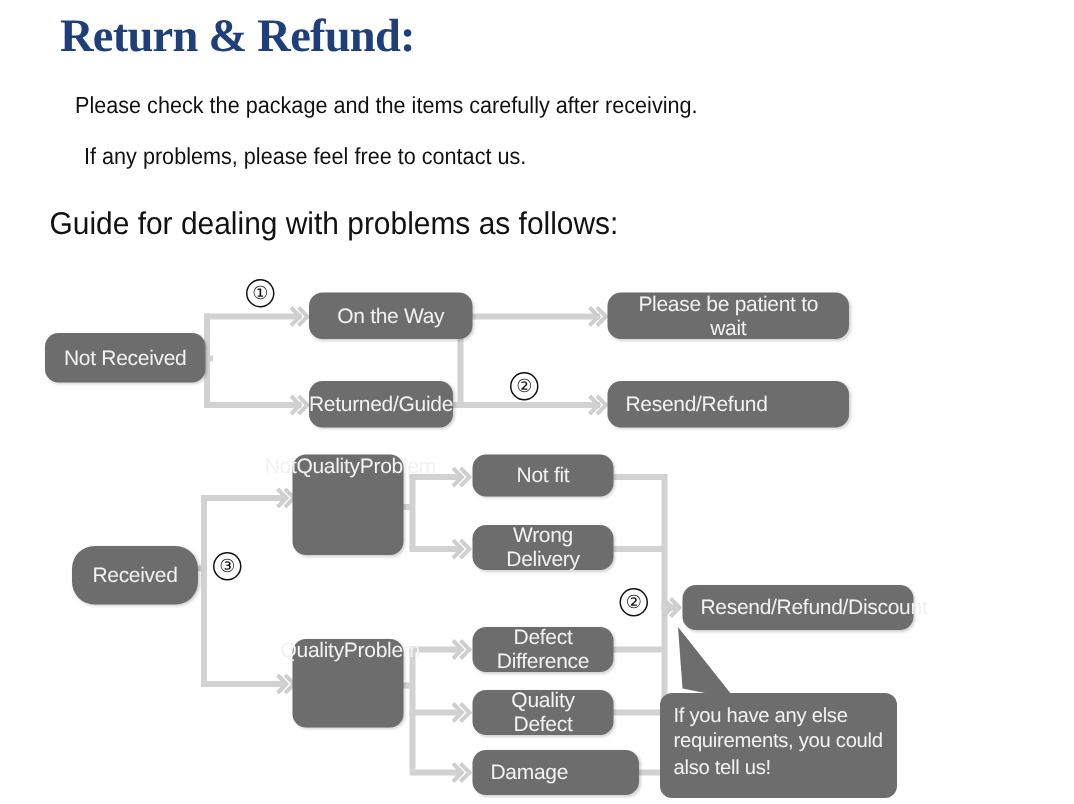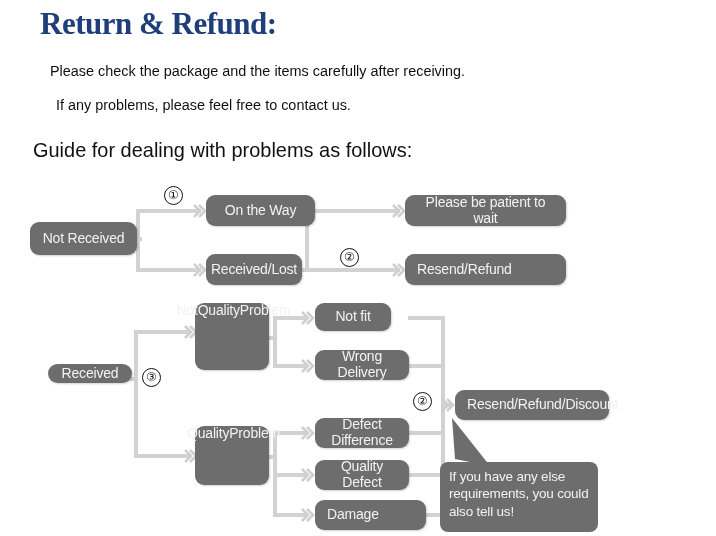--- a/index.html
+++ b/index.html
@@ -145,21 +145,21 @@
     <svg viewBox="0 0 16 16">
         <path d="M2 2 L8 8 L2 14" fill="none" stroke="#cfcfcf" stroke-width="2.6"></path>
         <path d="M7 2 L13 8 L7 14" fill="none" stroke="#cfcfcf" stroke-width="2.6"></path>
       </svg>
   </div>
 
   <div class="box" style="left:30px;top:222px;width:107px;height:33px;">Not Received</div>
 
   <div class="box" style="left:206px;top:195px;width:109px;height:31px;">On the Way</div>
 
-  <div class="box" style="left:206px;top:254px;width:96px;height:31px;">Received/Lost</div>
+  <div class="box" style="left:206px;top:254px;width:96px;height:31px;">Returned/Guide</div>
 
   <div class="box" style="left:405px;top:195px;width:161px;height:31px;">Please be patient to wait</div>
 
   <div class="box left" style="left:405px;top:254px;width:161px;height:31px;">Resend/Refund</div>
 
   <div class="circ" style="left:164px;top:186px;">①</div>
   <div class="circ" style="left:340px;top:248px;">②</div>
 
   <div class="ln lnh" style="left:130px;top:377px;width:8px;"></div>
   <div class="ln lnv" style="left:134px;top:330px;height:128px;"></div>
@@ -226,36 +226,36 @@
   <div class="ln lnh" style="left:408px;top:473px;width:35px;"></div>
   <div class="ln lnh" style="left:408px;top:513px;width:35px;"></div>
   <div class="ln lnh" style="left:441px;top:403px;width:12px;"></div>
   <div class="arw" style="left:440px;top:397px;">
     <svg viewBox="0 0 16 16">
         <path d="M2 2 L8 8 L2 14" fill="none" stroke="#cfcfcf" stroke-width="2.6"></path>
         <path d="M7 2 L13 8 L7 14" fill="none" stroke="#cfcfcf" stroke-width="2.6"></path>
       </svg>
   </div>
 
-  <div class="box" style="left:48px;top:364px;width:84px;height:19px;border-radius:15px;">Received</div>
+  <div class="box" style="left:48px;top:364px;width:84px;height:39px;border-radius:15px;">Received</div>
 
   <div class="circ" style="left:142px;top:368px;">③</div>
 
   <div class="box multi" style="left:195px;top:303px;width:74px;height:67px;">
     <span>Not</span>
     <span>Quality</span>
     <span>Problem</span>
   </div>
 
   <div class="box multi" style="left:195px;top:426px;width:74px;height:59px;">
     <span>Quality</span>
     <span>Problem</span>
   </div>
 
-  <div class="box" style="left:315px;top:303px;width:76px;height:28px;">Not fit</div>
+  <div class="box" style="left:315px;top:303px;width:94px;height:28px;">Not fit</div>
 
   <div class="box" style="left:315px;top:350px;width:94px;height:30px;">Wrong Delivery</div>
 
   <div class="box" style="left:315px;top:418px;width:94px;height:30px;">Defect Difference</div>
 
   <div class="box" style="left:315px;top:460px;width:94px;height:30px;">Quality Defect</div>
 
   <div class="box left" style="left:315px;top:500px;width:111px;height:30px;">Damage</div>
 
   <div class="circ" style="left:413px;top:392px;">②</div>

